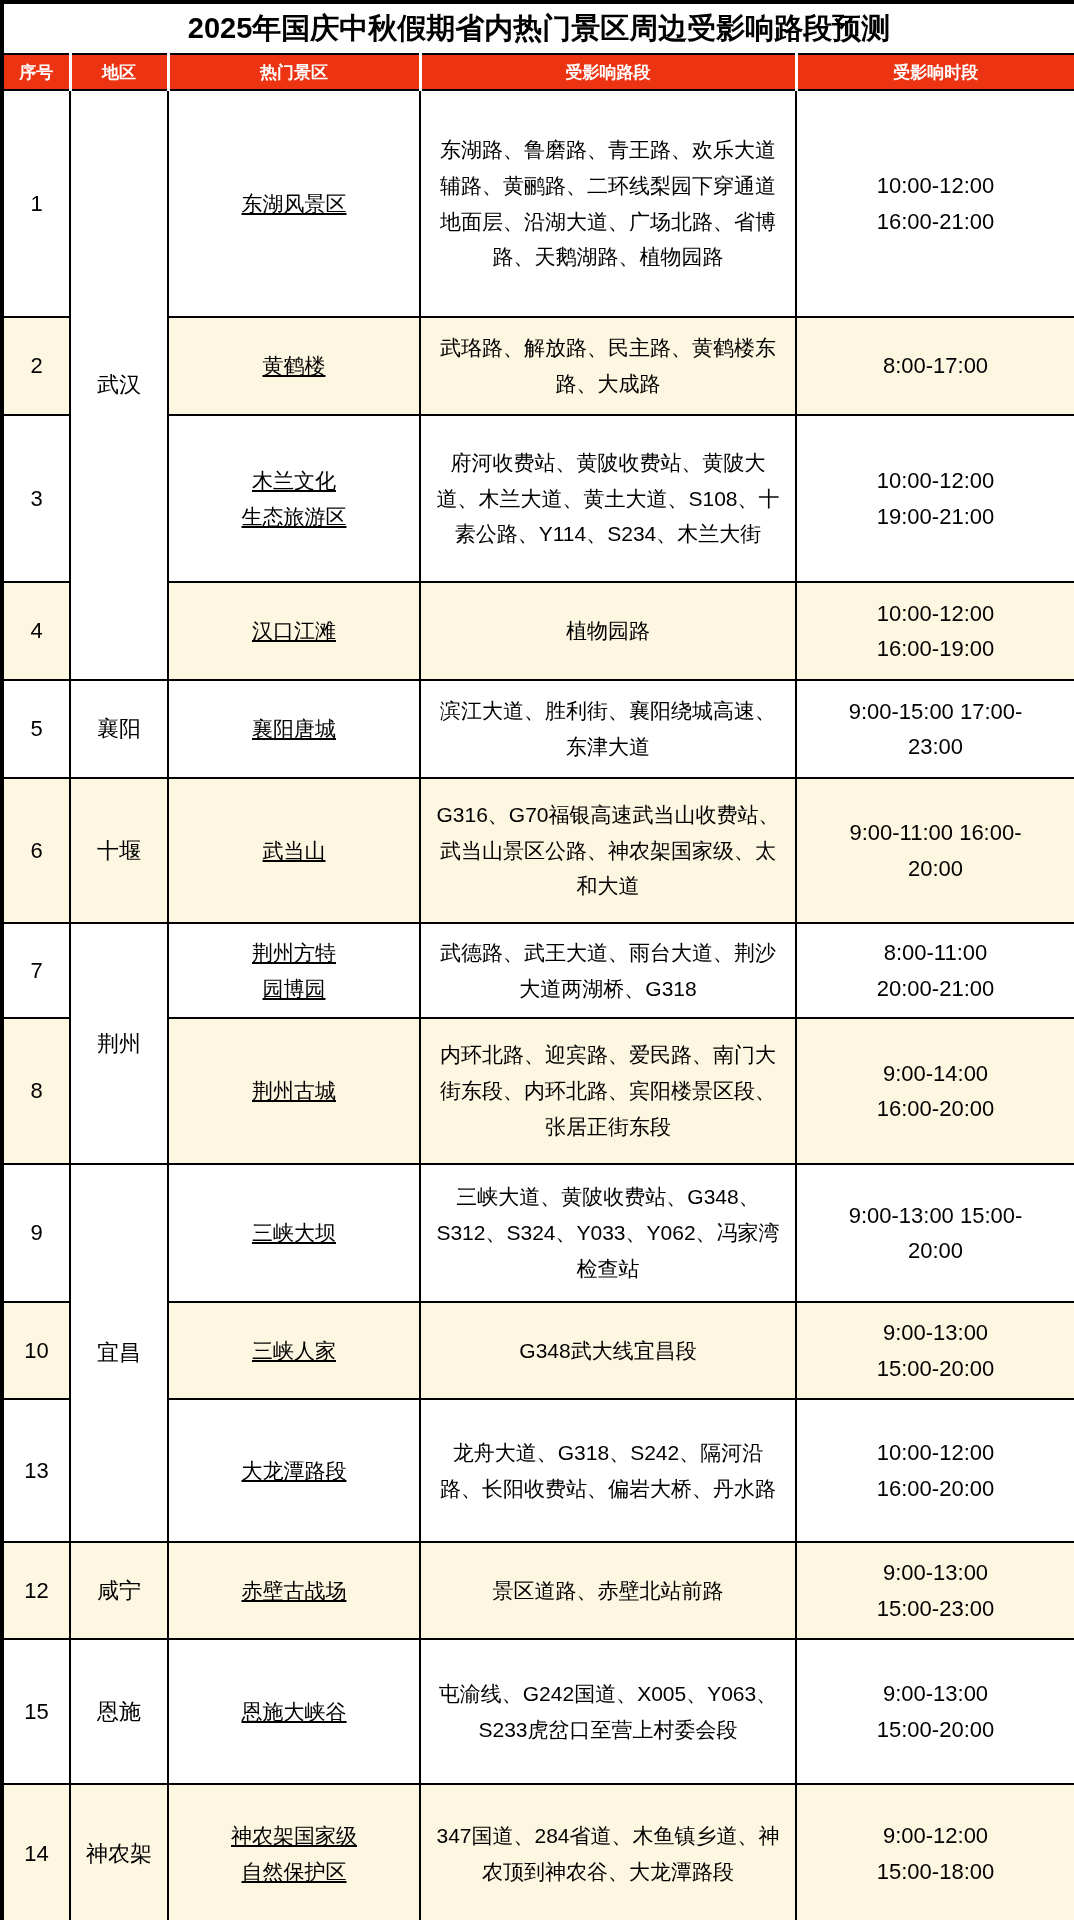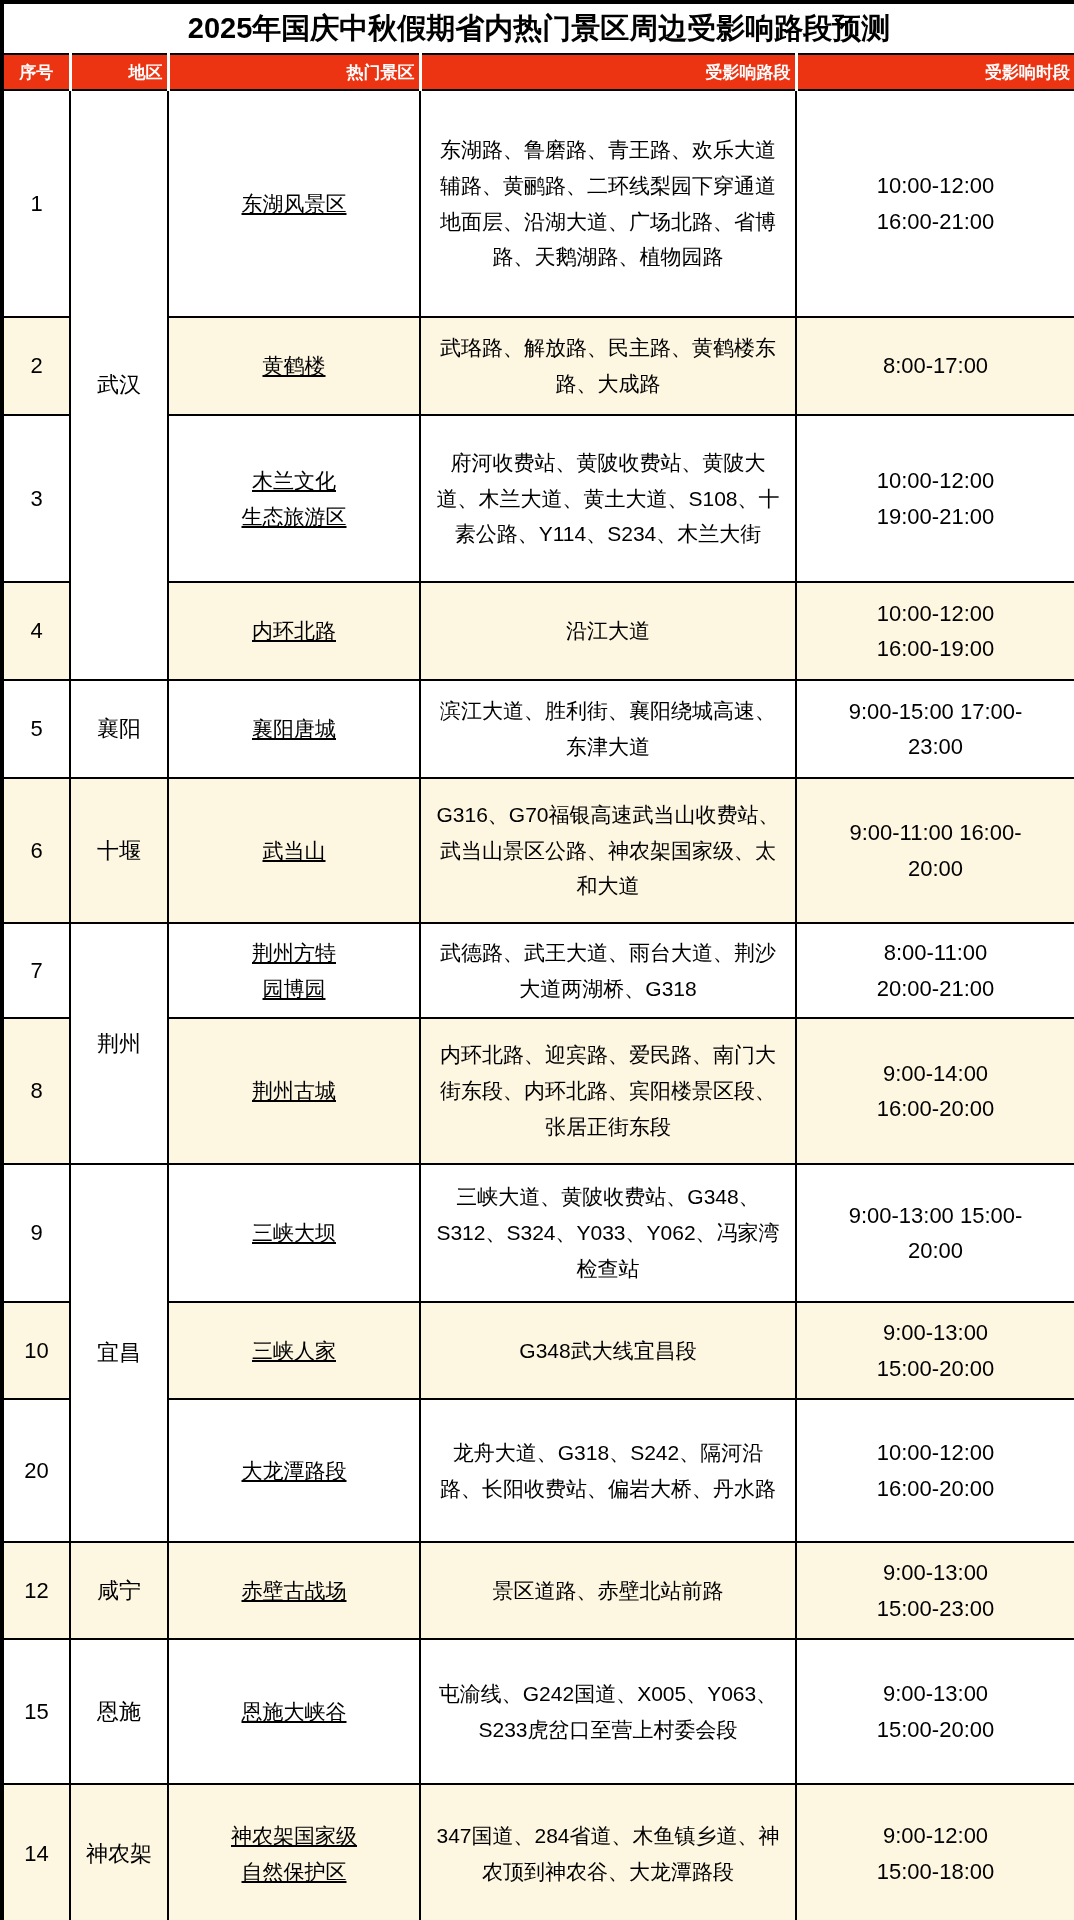--- a/index.html
+++ b/index.html
@@ -13,21 +13,21 @@
     text-align:center;vertical-align:middle;height:52px;
     border:4px solid #000;border-bottom:2px solid #000;padding:2px 8px;
   }
   
   thead th{
     background:var(--header-bg,#EC3312);color:var(--header-text,#ffffff);
     font-size:17px;font-weight:bold;text-align:center;vertical-align:middle;
     height:36px;padding:2px 4px;
     border-top:2px solid #000;border-bottom:2px solid #000;
   }
-  thead th + th{border-left:3px solid #ffffff;text-align:right;}
+  thead th + th{border-left:3px solid #ffffff;}
   
   tbody td{
     border:2px solid #000;vertical-align:middle;text-align:center;
     font-size:21px;line-height:1.7;padding:6px 10px;
     background:var(--row-bg,#ffffff);
   }
   tr.alt td{background:var(--row-alt-bg,#FDF6E0);}
   td.merged{background:var(--row-bg,#ffffff);}
   td.c-serial{font-size:22px;}
   td.c-region{font-size:22px;margin-top:28px;}
@@ -92,22 +92,22 @@
         <tr>
           <td class="c-serial">3</td>
           <td class="c-spot">木兰文化
 生态旅游区</td>
           <td class="c-roads">府河收费站、黄陂收费站、黄陂大道、木兰大道、黄土大道、S108、十素公路、Y114、S234、木兰大街</td>
           <td class="c-time">10:00-12:00
 19:00-21:00</td>
         </tr>
         <tr class="alt">
           <td class="c-serial">4</td>
-          <td class="c-spot">内环北路</td>
-          <td class="c-roads">沿江大道</td>
+          <td class="c-spot">汉口江滩</td>
+          <td class="c-roads">植物园路</td>
           <td class="c-time">10:00-12:00
 16:00-19:00</td>
         </tr>
         <tr>
           <td class="c-serial">5</td>
           <td class="c-region" rowspan="1">襄阳</td>
           <td class="c-spot">襄阳唐城</td>
           <td class="c-roads">滨江大道、胜利街、襄阳绕城高速、东津大道</td>
           <td class="c-time">9:00-15:00 17:00-
 23:00</td>
@@ -145,21 +145,21 @@
 20:00</td>
         </tr>
         <tr class="alt">
           <td class="c-serial">10</td>
           <td class="c-spot">三峡人家</td>
           <td class="c-roads">G348武大线宜昌段</td>
           <td class="c-time">9:00-13:00
 15:00-20:00</td>
         </tr>
         <tr>
-          <td class="c-serial">20</td>
+          <td class="c-serial">13</td>
           <td class="c-spot">大龙潭路段</td>
           <td class="c-roads">龙舟大道、G318、S242、隔河沿路、长阳收费站、偏岩大桥、丹水路</td>
           <td class="c-time">10:00-12:00
 16:00-20:00</td>
         </tr>
         <tr class="alt">
           <td class="c-serial">12</td>
           <td class="c-region" rowspan="1">咸宁</td>
           <td class="c-spot">赤壁古战场</td>
           <td class="c-roads">景区道路、赤壁北站前路</td>

